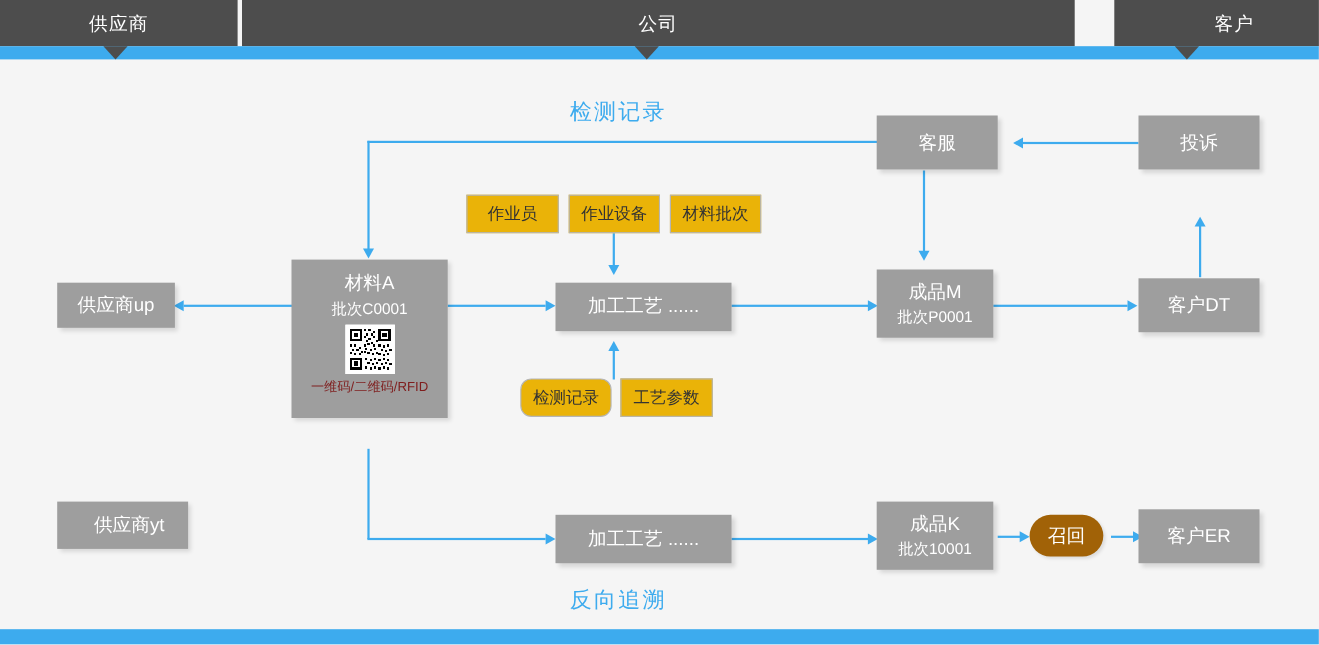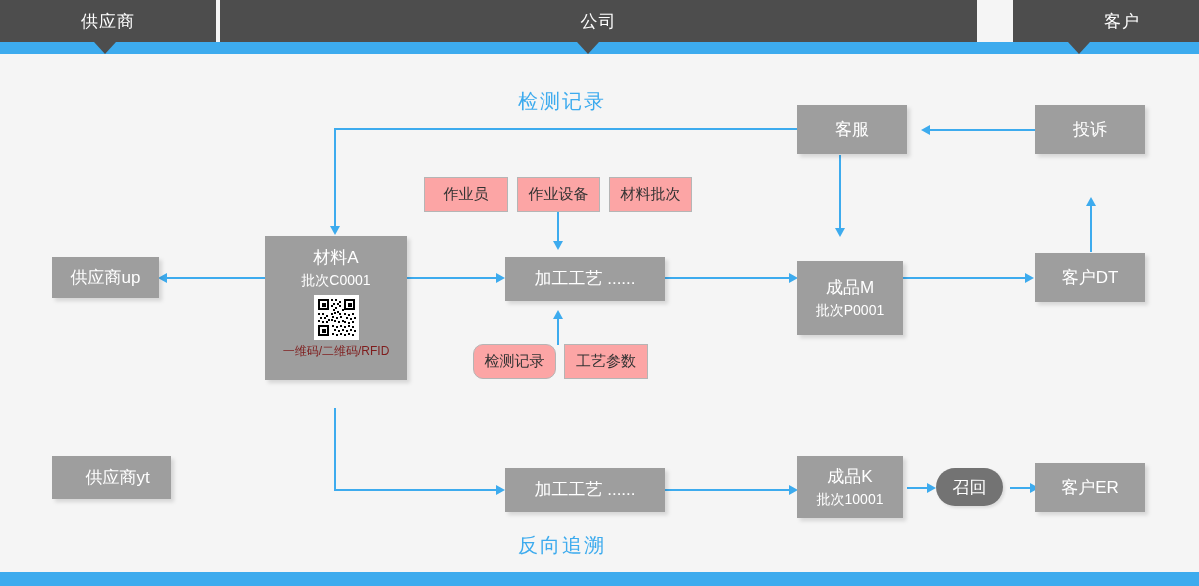--- a/index.html
+++ b/index.html
@@ -43,30 +43,30 @@
     box-shadow:3px 3px 4px rgba(0,0,0,0.13);
     display:flex;flex-direction:column;align-items:center;justify-content:center;
     text-align:center;
   }
   .gbox .t1{font-size:17px;line-height:24px;}
   .gbox .t2{font-size:14px;line-height:21px;}
   .gbox .t3{font-size:12px;line-height:18px;color:#7f1d1d;}
 
   .wbox{
     position:absolute;
-    background:#fca5a5;
+    background:#eab308;
     border:1px solid #b5b5b5;
     color:#333333;
     display:flex;align-items:center;justify-content:center;
     font-size:15px;
   }
 
   .pill{
     position:absolute;
-    background:#737373;
+    background:#a16207;
     color:#ffffff;
     border-radius:999px;
     display:flex;align-items:center;justify-content:center;
     font-size:17px;
     box-shadow:2px 2px 3px rgba(0,0,0,0.10);
   }
 
   .qr{
     width:45px;height:45px;margin:4px 0 2px 0;
     background:#ffffff;
@@ -269,21 +269,21 @@
   </div>
 
   <div class="gbox" style="left:797px;top:105px;width:110px;height:49px;">
     <span class="t1">客服</span>
   </div>
 
   <div class="gbox" style="left:1035px;top:105px;width:110px;height:49px;">
     <span class="t1">投诉</span>
   </div>
 
-  <div class="gbox" style="left:797px;top:245px;width:106px;height:74px;margin-top:16px;">
+  <div class="gbox" style="left:797px;top:245px;width:106px;height:62px;">
     <span class="t1">成品M</span>
     <span class="t2">批次P0001</span>
   </div>
 
   <div class="gbox" style="left:1035px;top:253px;width:110px;height:49px;">
     <span class="t1">客户DT</span>
   </div>
 
   <div class="gbox" style="left:505px;top:468px;width:160px;height:44px;">
     <span class="t1">加工工艺  ......</span>

